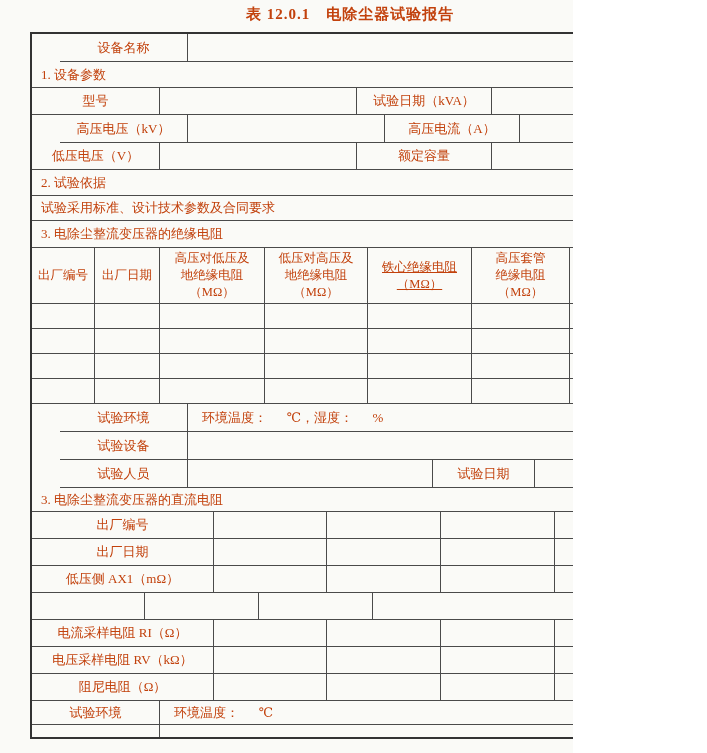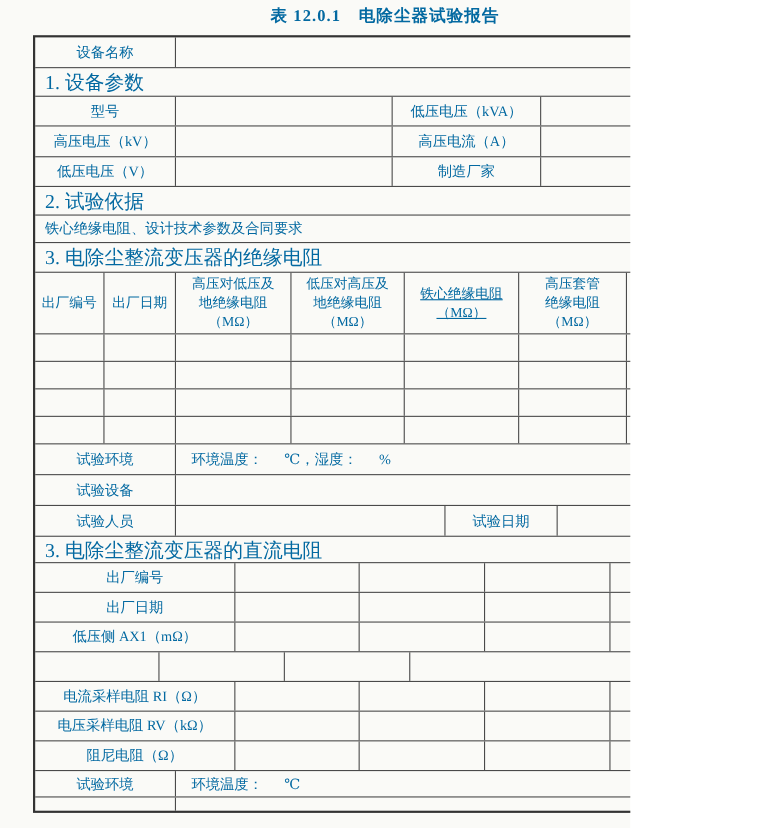--- a/index.html
+++ b/index.html
@@ -1,20 +1,20 @@
 <!DOCTYPE html>
 <html><head>
 <meta charset="utf-8">
 <style>
   html,body { margin:0; padding:0; }
   .page {
     position:relative; width:573px; height:753px;
     background:#fafaf7; overflow:hidden;
     font-family:"Liberation Serif","DejaVu Serif",serif;
-    color:#0369a1;
+    color:#c2410c;
   }
   .doc-title {
     position:absolute; top:5px; left:0; width:700px;
     text-align:center; font-weight:bold; font-size:15px;
     letter-spacing:1px;
   }
   .tbl {
     position:absolute; left:30px; top:32px; width:639px;
     border:2px solid #333; box-sizing:border-box;
   }
@@ -22,28 +22,28 @@
   .cell {
     box-sizing:border-box; border-right:1px solid #4a4a4a;
     display:flex; align-items:center; justify-content:center;
     font-size:13px; overflow:hidden;
   }
   .cell.last { border-right:none; flex:1; }
   .cell.left { justify-content:flex-start; padding-left:9px; }
   .cell.pad14 { padding-left:14px; }
   .pre { white-space:pre;text-align:center; }
   .colhead { white-space:pre-line; text-align:center; line-height:1.35; font-size:12.5px; }
-  .h28{height:28px;} .h27{height:27px;} .h26{height:26px;} .h25{height:25px;}
+  .h28{height:28px;margin-left:28px;} .h27{height:27px;} .h26{height:26px;} .h25{height:25px;}
   .h24{height:24px;} .h56{height:56px;} .h12{height:12px; border-bottom:none;}
   .w128{width:128px;} .w197{width:197px;} .w135{width:135px;}
   .w63{width:63px;} .w65{width:65px;} .w105{width:105px;} .w103{width:103px;}
   .w104{width:104px;text-decoration:underline;} .w98{width:98px;}
   .w245{width:245px;} .w102{width:102px;}
   .w182{width:182px;} .w113{width:113px;} .w114{width:114px;}
-  .sechead { font-size:18px; }
+  .sechead { font-size:13px; }
 </style>
 </head>
 <body>
 
 <div class="page">
 
   <div class="doc-title">表 12.0.1　电除尘器试验报告</div>
 
   <div class="tbl">
 
@@ -52,41 +52,41 @@
       <div class="cell last"></div>
     </div>
 
     <div class="row h26">
       <div class="cell last left sechead">1. 设备参数</div>
     </div>
 
     <div class="row h27">
       <div class="cell w128">型号</div>
       <div class="cell w197"></div>
-      <div class="cell w135">低压电压（kVA）</div>
+      <div class="cell w135">试验日期（kVA）</div>
       <div class="cell last"></div>
     </div>
     <div class="row h28">
       <div class="cell w128">高压电压（kV）</div>
       <div class="cell w197"></div>
       <div class="cell w135">高压电流（A）</div>
       <div class="cell last"></div>
     </div>
     <div class="row h27">
       <div class="cell w128">低压电压（V）</div>
       <div class="cell w197"></div>
-      <div class="cell w135">制造厂家</div>
+      <div class="cell w135">额定容量</div>
       <div class="cell last"></div>
     </div>
 
     <div class="row h26">
       <div class="cell last left sechead">2. 试验依据</div>
     </div>
     <div class="row h25">
-      <div class="cell last left">铁心绝缘电阻、设计技术参数及合同要求</div>
+      <div class="cell last left">试验采用标准、设计技术参数及合同要求</div>
     </div>
 
     <div class="row h27">
       <div class="cell last left sechead">3. 电除尘整流变压器的绝缘电阻</div>
     </div>
 
     <div class="row h56">
       <div class="cell w63 colhead">出厂编号</div>
       <div class="cell w65 colhead">出厂日期</div>
       <div class="cell w105 colhead">高压对低压及

